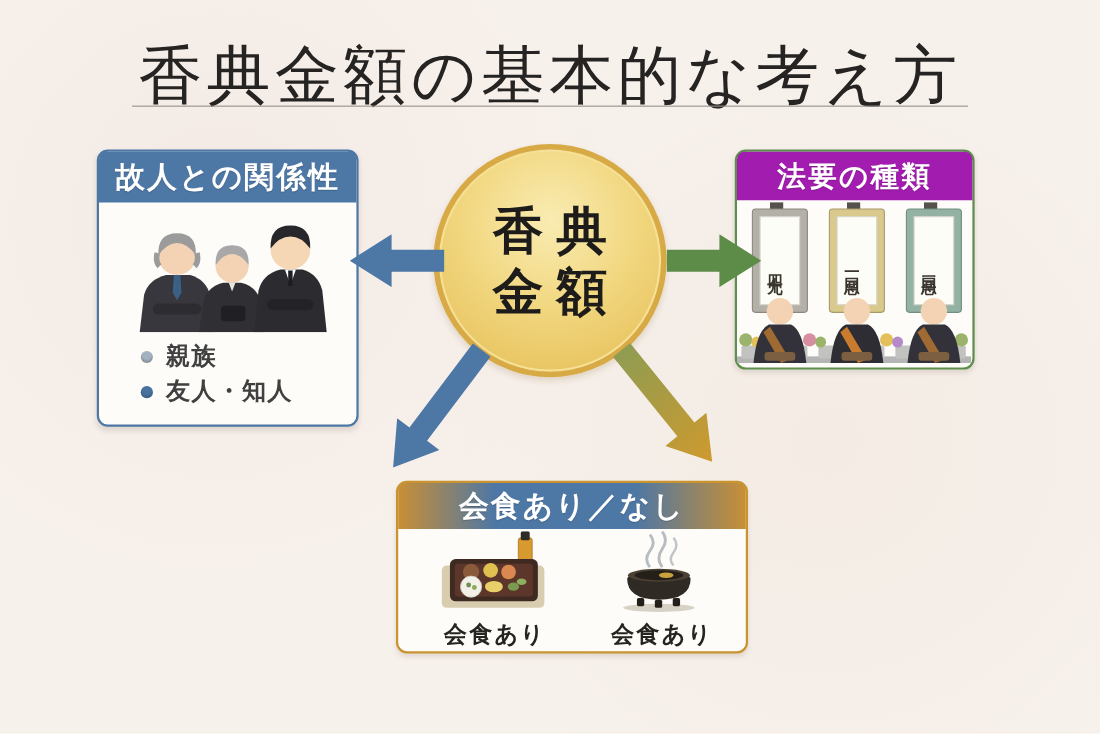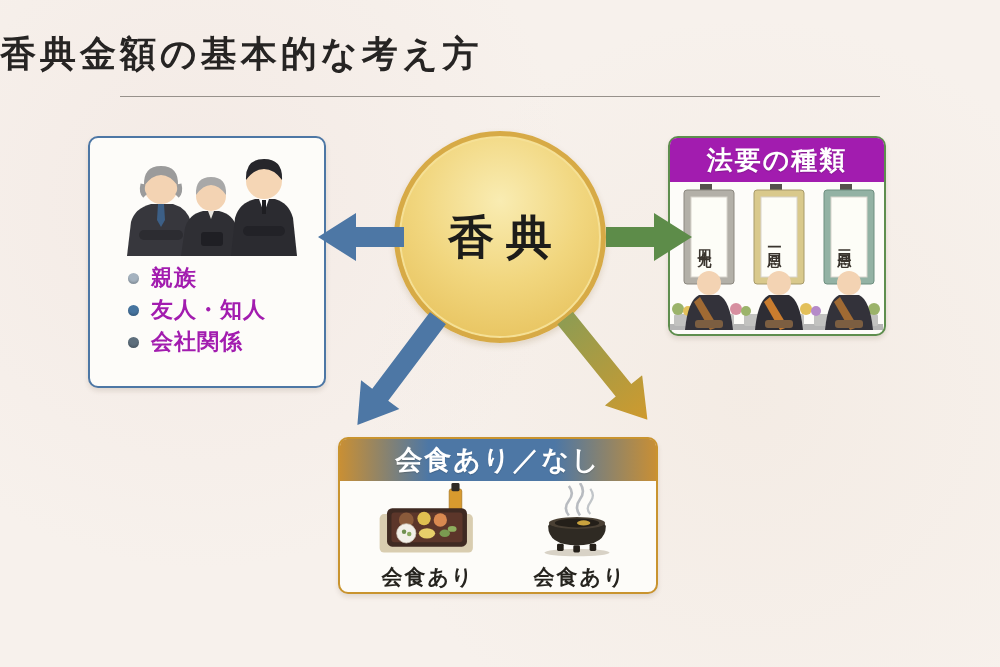--- a/index.html
+++ b/index.html
@@ -10,21 +10,21 @@
     position:relative; width:1000px; height:667px; overflow:hidden;
     background:
       radial-gradient(circle at 20% 30%, rgba(233,214,208,.25), transparent 40%),
       radial-gradient(circle at 75% 60%, rgba(236,223,210,.3), transparent 45%),
       #f7f1ec;
   }
 
   
   .page-title {
     position:absolute; top:30px; left:0; width:1000px;
-    font-size:36px; font-weight:700;
+    text-align:center; font-size:58px; font-weight:400;
     letter-spacing:4px; color:#262423;
   }
   .title-divider {
     position:absolute; top:96px; left:120px; width:760px; height:0;
     border-top:1.5px solid #97918b;
   }
 
   
   .panel { position:absolute; background:#fdfcf9; border-radius:10px;
            box-shadow:0 3px 5px rgba(90,70,50,.14); }
@@ -35,21 +35,21 @@
     text-shadow:0 1px 1px rgba(0,0,0,.18);
   }
 
   
   .relationship-panel { left:88px; top:136px; width:238px; height:252px;
     border:2.5px solid #4d77a5; }
   .relationship-panel .panel-header { height:46px; background:#4d77a5; }
   .mourners-wrap { height:118px; display:flex; justify-content:center; align-items:flex-end; }
   .relationship-list { padding:6px 0 0 38px; }
   .relationship-item { display:flex; align-items:center; height:32px;
-    font-size:22px; font-weight:600; color:#a21caf; letter-spacing:1px; }
+    font-size:22px; font-weight:600; color:#404040; letter-spacing:1px; }
   .bullet { width:11px; height:11px; border-radius:50%; margin-right:12px; flex:0 0 auto;
     box-shadow:inset 0 -2px 2px rgba(0,0,0,.18); }
   .relationship-item:nth-child(1) .bullet { background:#a4b2bf; }
   .relationship-item:nth-child(2) .bullet { background:#46749f; }
   .relationship-item:nth-child(3) .bullet { background:#5d6e7c; }
 
   
   .memorial-panel { left:668px; top:136px; width:218px; height:200px;
     border:2.5px solid #5e8e4e; }
   .memorial-panel .panel-header { height:44px; background:#a21caf; font-size:26px; }
@@ -57,21 +57,21 @@
   .scroll-label {
     position:absolute; writing-mode:vertical-rl; text-orientation:upright;
     font-size:14px; font-weight:700; color:#3a352e; letter-spacing:2px;
     text-align:center;
   }
   .scroll-label.s1 { left:26px;  top:24px; height:72px; }
   .scroll-label.s2 { left:96px;  top:24px; height:72px; }
   .scroll-label.s3 { left:166px; top:24px; height:72px; }
 
   
-  .meal-panel { left:338px; top:437px; width:320px; height:157px;
+  .meal-panel { left:360px; top:437px; width:320px; height:157px;
     border:2.5px solid #c9942f; }
   .meal-panel .panel-header { height:42px;
     background:linear-gradient(90deg,#c88f35 0%,#4d77a5 28%,#4d77a5 68%,#c88f35 100%); }
   .meal-body { display:flex; justify-content:space-around; align-items:flex-end; height:76px; padding:0 8px; }
   .meal-labels { display:flex; justify-content:space-around; padding-top:6px;margin-left:12px; }
   .meal-label { width:140px; text-align:center; font-size:21px; font-weight:600;
     color:#26241f; letter-spacing:2px; }
 
   
   .kouden-circle {
@@ -96,20 +96,21 @@
 </style>
 </head>
 <body>
 
 <div class="canvas">
 
   <div class="page-title">香典金額の基本的な考え方</div>
   <div class="title-divider"></div>
 
   <div class="panel relationship-panel">
+    <div class="panel-header">故人との関係性</div>
     <div class="mourners-wrap">
       <svg width="196" height="112" viewBox="0 0 196 112">
 
         <path d="M18,112 L22,78 Q26,64 42,60 L64,60 Q78,64 82,78 L86,112 Z" fill="#37373d"></path>
         <circle cx="52" cy="43" r="17" fill="#f3d3b3"></circle>
         <path d="M35,42 Q34,22 52,22 Q70,22 69,42 Q61,31 52,31 Q43,31 35,42 Z" fill="#9b9b9b"></path>
         <path d="M34,40 q-2,8 2,12 M70,40 q2,8 -2,12" stroke="#9b9b9b" stroke-width="5" fill="none"></path>
         <polygon points="49,60 55,60 56,76 52,83 48,76" fill="#3c5f86"></polygon>
         <rect x="30" y="86" width="44" height="10" rx="5" fill="#2c2c31"></rect>
 
@@ -129,24 +130,20 @@
     </div>
     <div class="relationship-list">
       <div class="relationship-item">
         <span class="bullet"></span>
         <span>親族</span>
       </div>
       <div class="relationship-item">
         <span class="bullet"></span>
         <span>友人・知人</span>
       </div>
-      <div class="relationship-item">
-        <span class="bullet"></span>
-        <span>会社関係</span>
-      </div>
     </div>
   </div>
 
   <div class="panel memorial-panel">
     <div class="panel-header">法要の種類</div>
     <div class="memorial-body">
       <svg width="213" height="148" viewBox="0 0 213 148" style="position:absolute;left:0;top:0;">
 
         <g>
           <rect x="30" y="2" width="12" height="7" fill="#55524c"></rect>
@@ -197,20 +194,21 @@
         </g>
       </svg>
       <div class="scroll-label s1">四十九</div>
       <div class="scroll-label s2">一回忌</div>
       <div class="scroll-label s3">三回忌</div>
     </div>
   </div>
 
   <div class="kouden-circle">
     <div class="kouden-line">香典</div>
+    <div class="kouden-line">金額</div>
   </div>
 
   <svg class="arrow" style="left:318px; top:213px;" width="86" height="48" viewBox="0 0 86 48">
     <polygon points="86,14 38,14 38,0 0,24 38,48 38,34 86,34" fill="#4d77a5"></polygon>
   </svg>
   <svg class="arrow" style="left:606px; top:213px;" width="86" height="48" viewBox="0 0 86 48">
     <polygon points="0,14 48,14 48,0 86,24 48,48 48,34 0,34" fill="#5d8c49"></polygon>
   </svg>
   <svg class="arrow arrow-dl" width="134" height="48" viewBox="0 0 134 48">
     <polygon points="0,14 96,14 96,0 134,24 96,48 96,34 0,34" fill="#4d77a5"></polygon>

